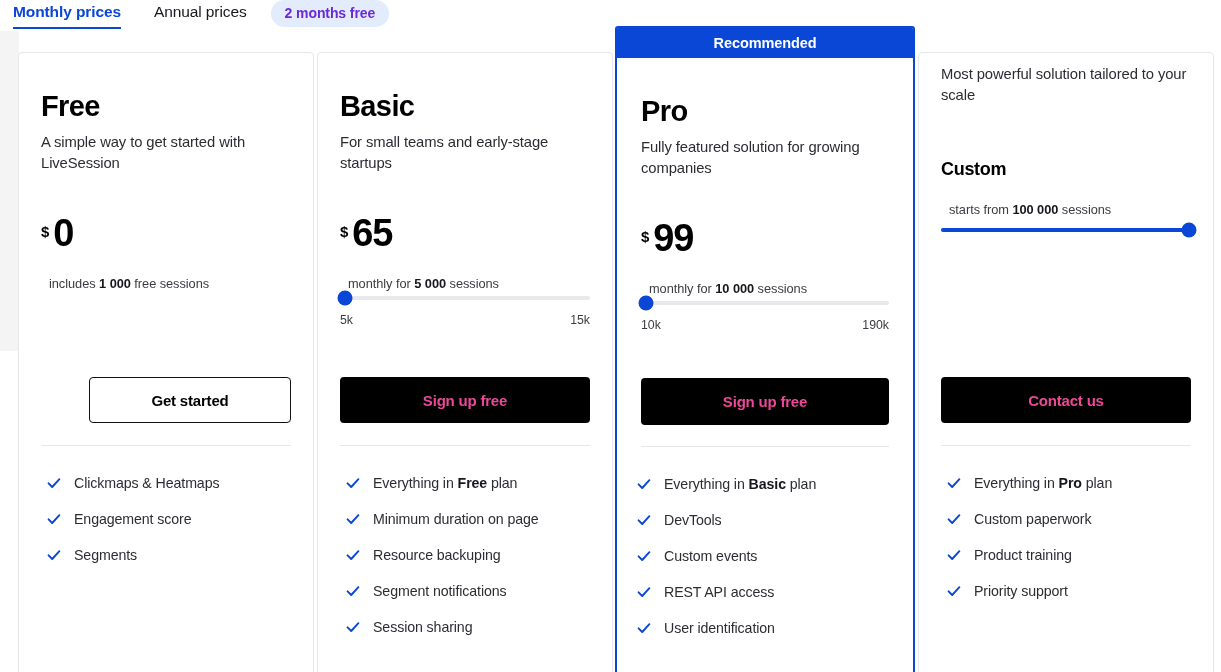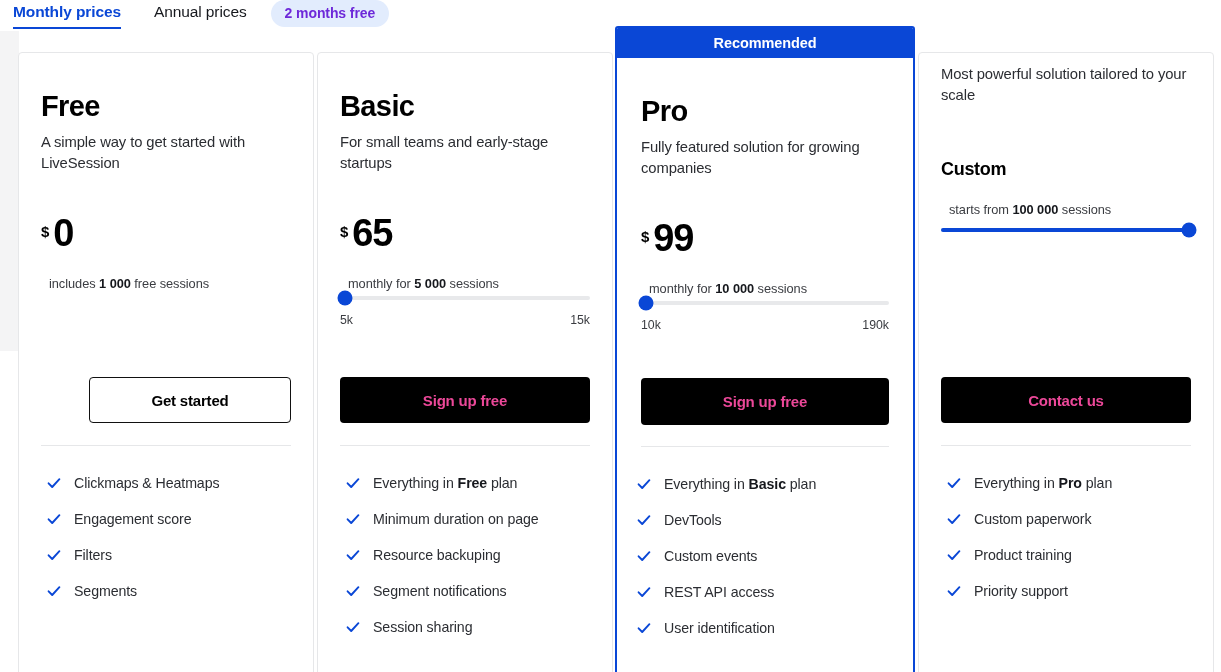--- a/index.html
+++ b/index.html
@@ -308,26 +308,20 @@
       <li class="feature">
         <svg class="check-icon" viewBox="0 0 14 14">
             <path d="M1.6 7.3 L5.2 11 L12.4 3.2" fill="none" stroke="#0a47d6" stroke-width="1.9" stroke-linecap="round" stroke-linejoin="round"></path>
           </svg>
         <span><span>Engagement score</span><b></b><span></span></span>
       </li>
       <li class="feature">
         <svg class="check-icon" viewBox="0 0 14 14">
             <path d="M1.6 7.3 L5.2 11 L12.4 3.2" fill="none" stroke="#0a47d6" stroke-width="1.9" stroke-linecap="round" stroke-linejoin="round"></path>
           </svg>
-        <span><span>Filters</span><b></b><span></span></span>
-      </li>
-      <li class="feature">
-        <svg class="check-icon" viewBox="0 0 14 14">
-            <path d="M1.6 7.3 L5.2 11 L12.4 3.2" fill="none" stroke="#0a47d6" stroke-width="1.9" stroke-linecap="round" stroke-linejoin="round"></path>
-          </svg>
         <span><span>Segments</span><b></b><span></span></span>
       </li>
     </ul>
   </div>
 
   <div class="card card-basic">
     <div class="card-body">
       <div class="plan-name">Basic</div>
       <div class="plan-desc">For small teams and early-stage startups</div>
 

